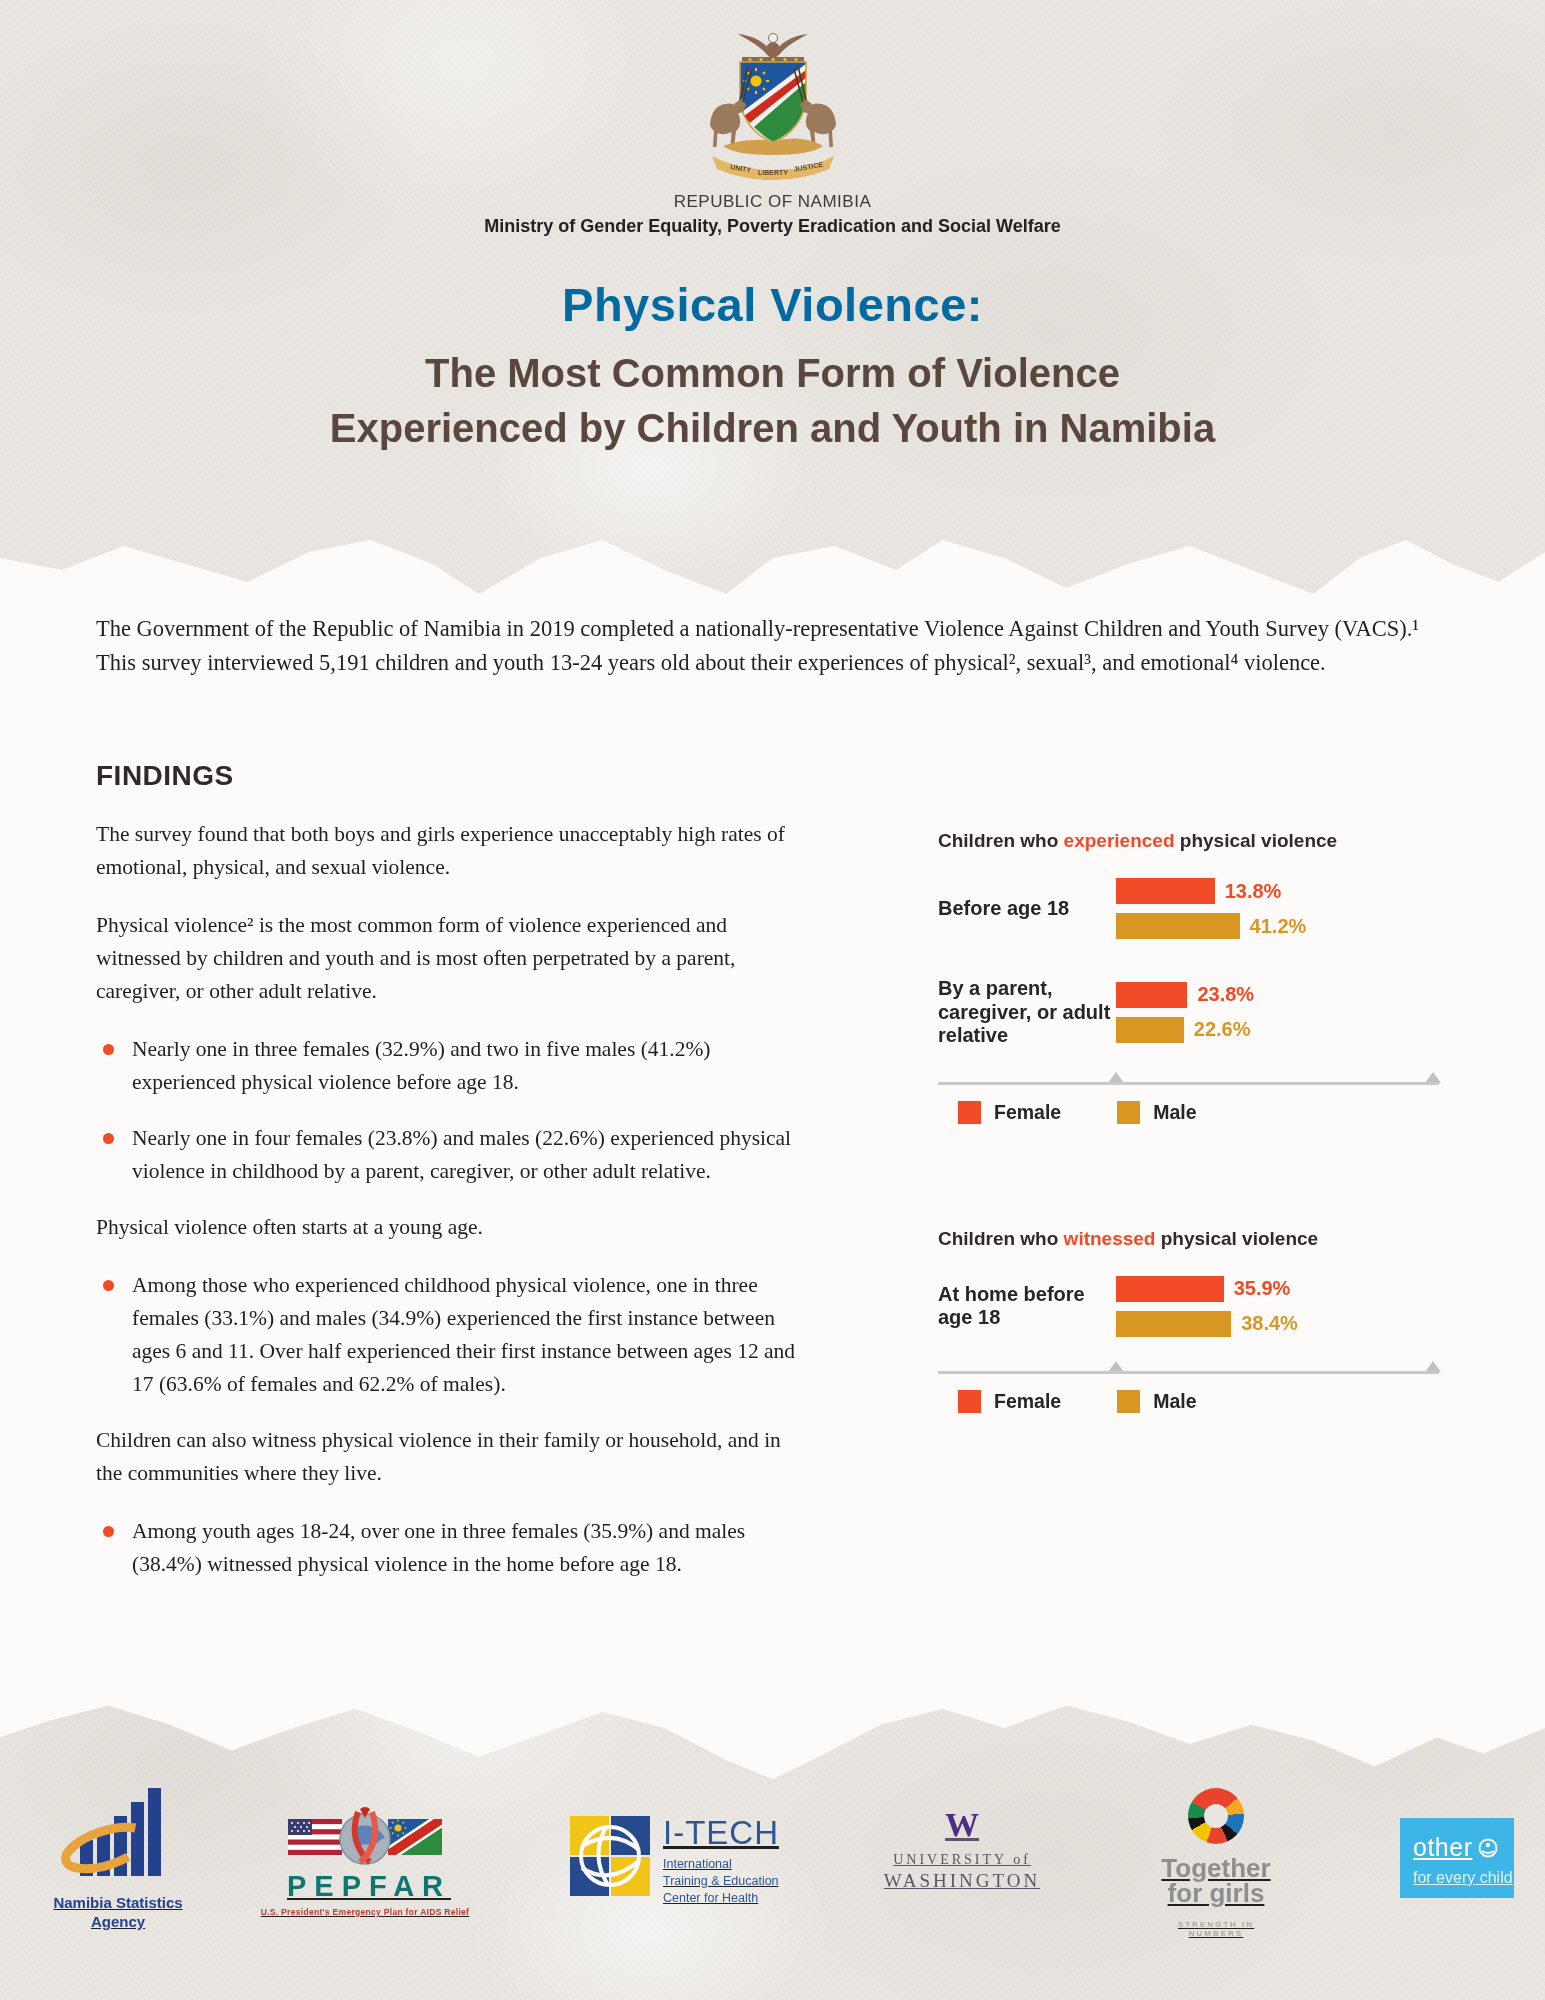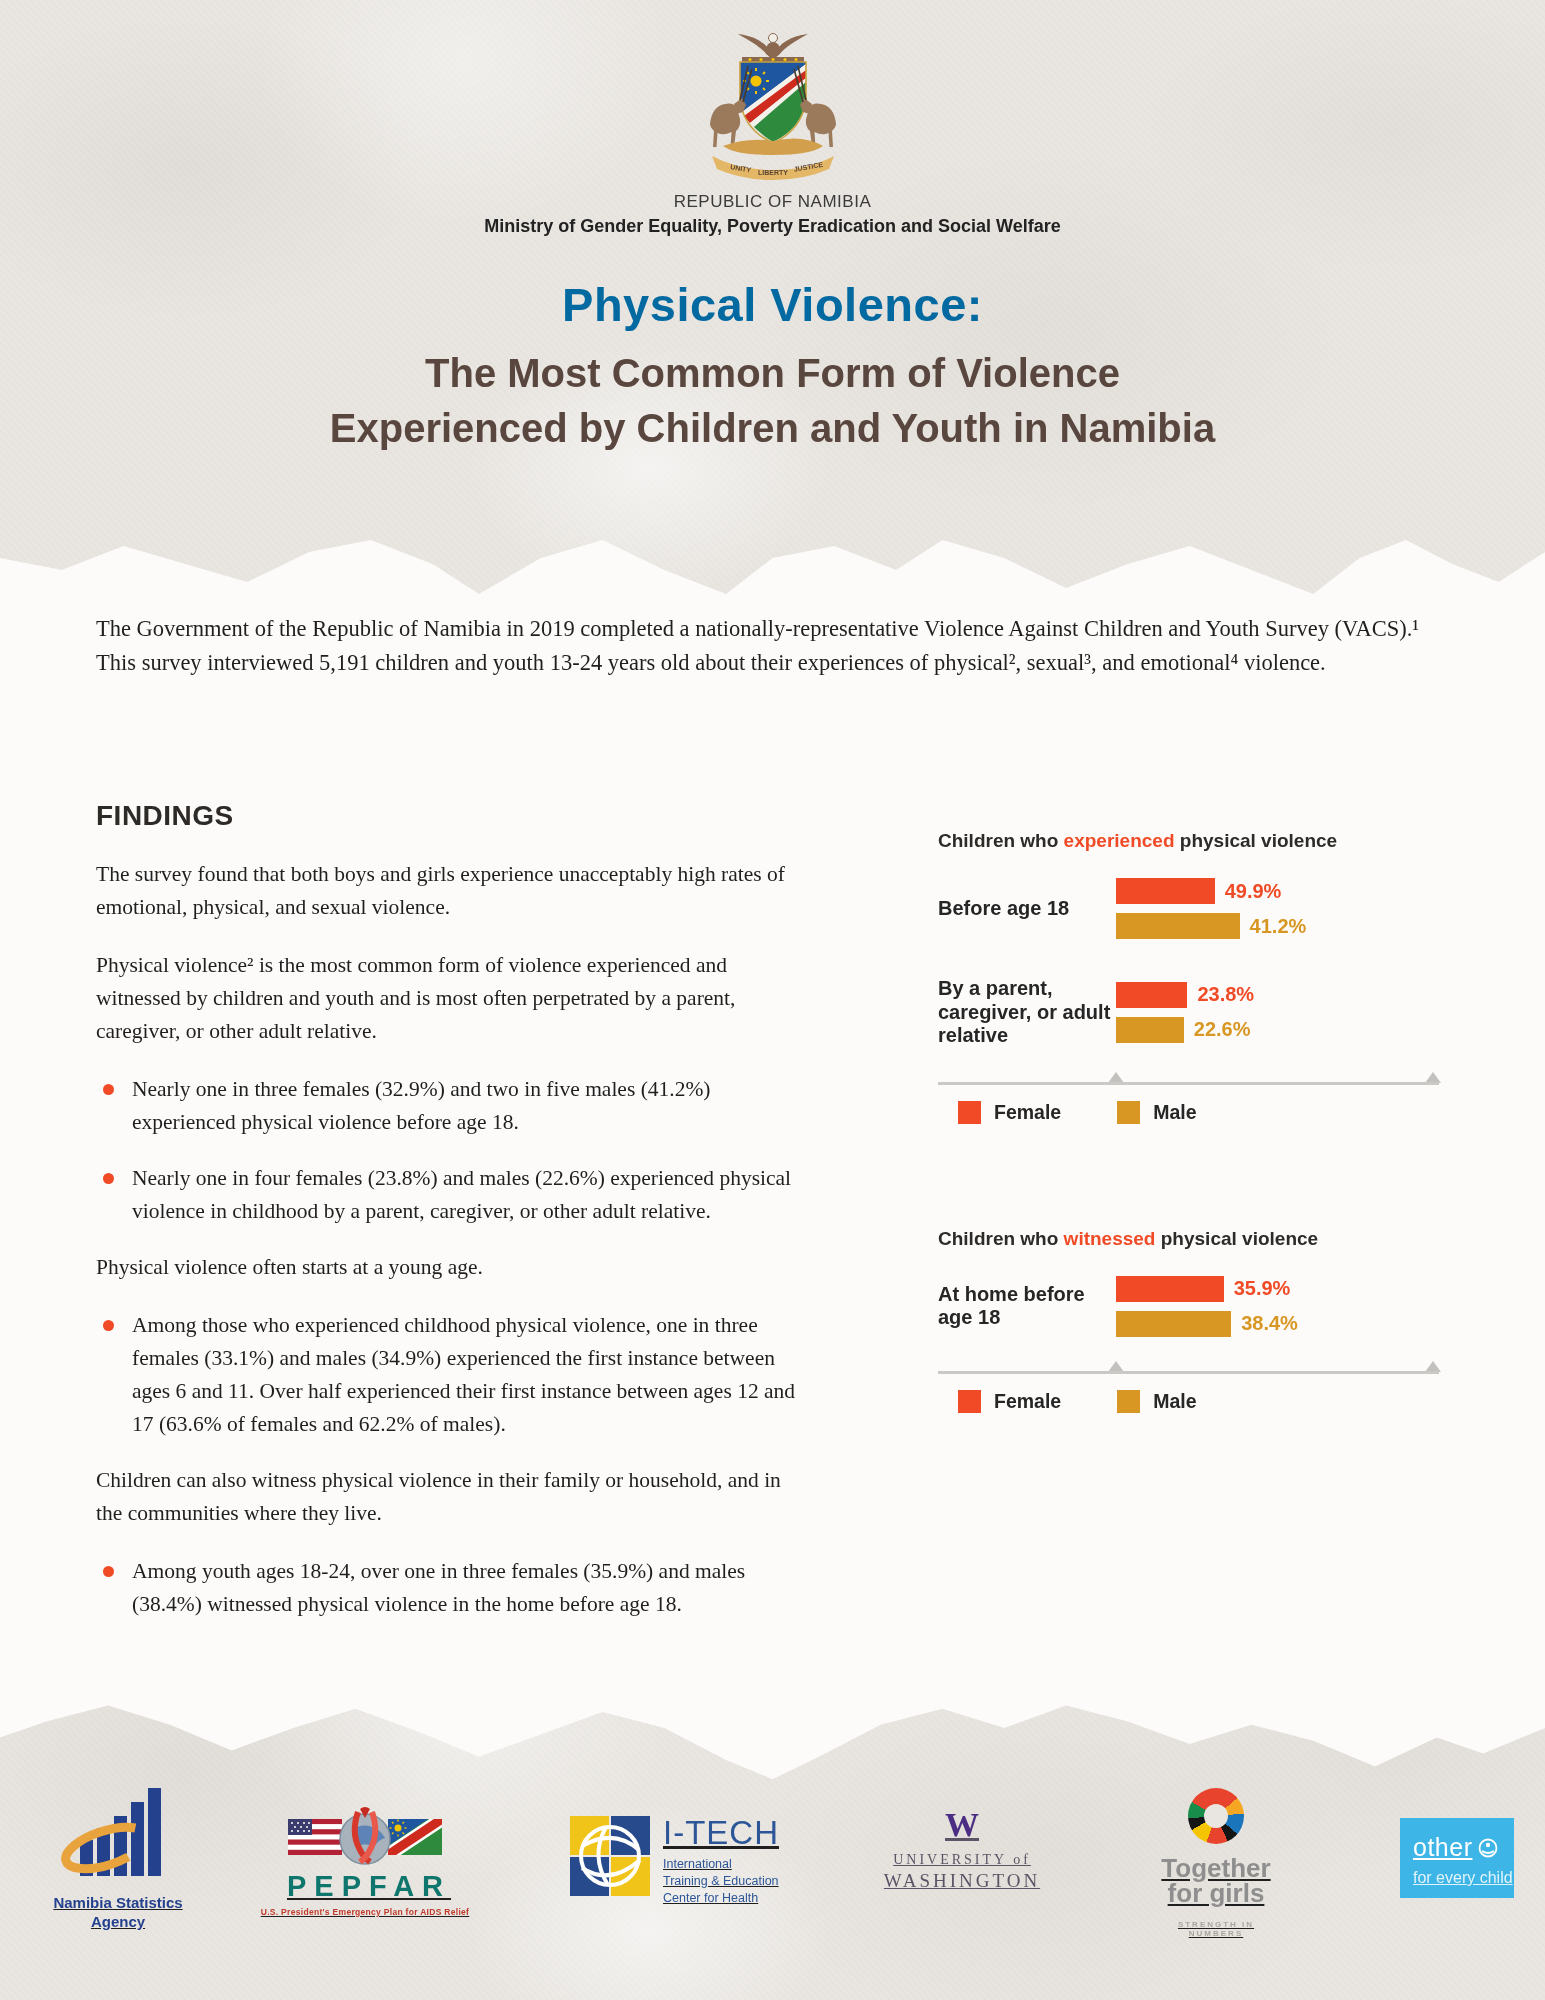--- a/index.html
+++ b/index.html
@@ -31,21 +31,21 @@
     font-family:"Liberation Sans","DejaVu Sans",sans-serif; }
   .coat { display:block; margin:0 auto; }
   .republic { margin-top:6px; font-size:17px; letter-spacing:.5px; color:#3b3b3b; }
   .ministry { margin-top:4px; font-size:18px; font-weight:bold; color:#222; }
   .main-title { margin:40px 0 0 0; font-size:47px; font-weight:bold; color:#0369a1; letter-spacing:.5px; }
   .subtitle { margin-top:14px; font-size:40px; font-weight:bold; color:#59463E; line-height:55px; }
   
   .intro { position:absolute; top:612px; left:96px; width:1365px;
     font-size:22.5px; line-height:34px; margin:0; }
   
-  .findings { position:absolute; top:800px; left:96px; width:705px; }
+  .findings { position:absolute; top:760px; left:96px; width:705px; }
   .findings h2 { margin:0 0 26px 0; font-family:"Liberation Sans","DejaVu Sans",sans-serif;
     font-size:28px; font-weight:bold; color:#2d2a27; letter-spacing:.5px; }
   .para { margin:0 0 25px 0; font-size:21.5px; line-height:33px; }
   .bullet { position:relative; margin:0 0 23px 0; padding-left:36px; font-size:21.5px; line-height:33px; }
   .bullet::before { content:''; position:absolute; left:7px; top:11px; width:11px; height:11px;
     border-radius:50%; background:#F04A26; }
   
   .charts { position:absolute; top:830px; left:938px; width:505px;
     font-family:"Liberation Sans","DejaVu Sans",sans-serif; }
   .chart-title { margin:0; font-size:19px; font-weight:bold; color:#2d2a27; }
@@ -192,21 +192,21 @@
   <aside class="charts">
 
     <div class="chart">
       <h3 class="chart-title"><span>Children who </span><span class="hl">experienced</span><span> physical violence</span></h3>
 
       <div class="chart-row first">
         <div class="row-label">Before age 18</div>
         <div class="bars">
           <div class="bar-line">
             <div class="bar female" style="width: 98.7px;"></div>
-            <span class="bar-value fv">49.9%</span>
+            <span class="bar-value fv">13.8%</span>
           </div>
           <div class="bar-line">
             <div class="bar male" style="width: 123.6px;"></div>
             <span class="bar-value mv">41.2%</span>
           </div>
         </div>
       </div>
 
       <div class="chart-row">
         <div class="row-label">By a parent, caregiver, or adult relative</div>

